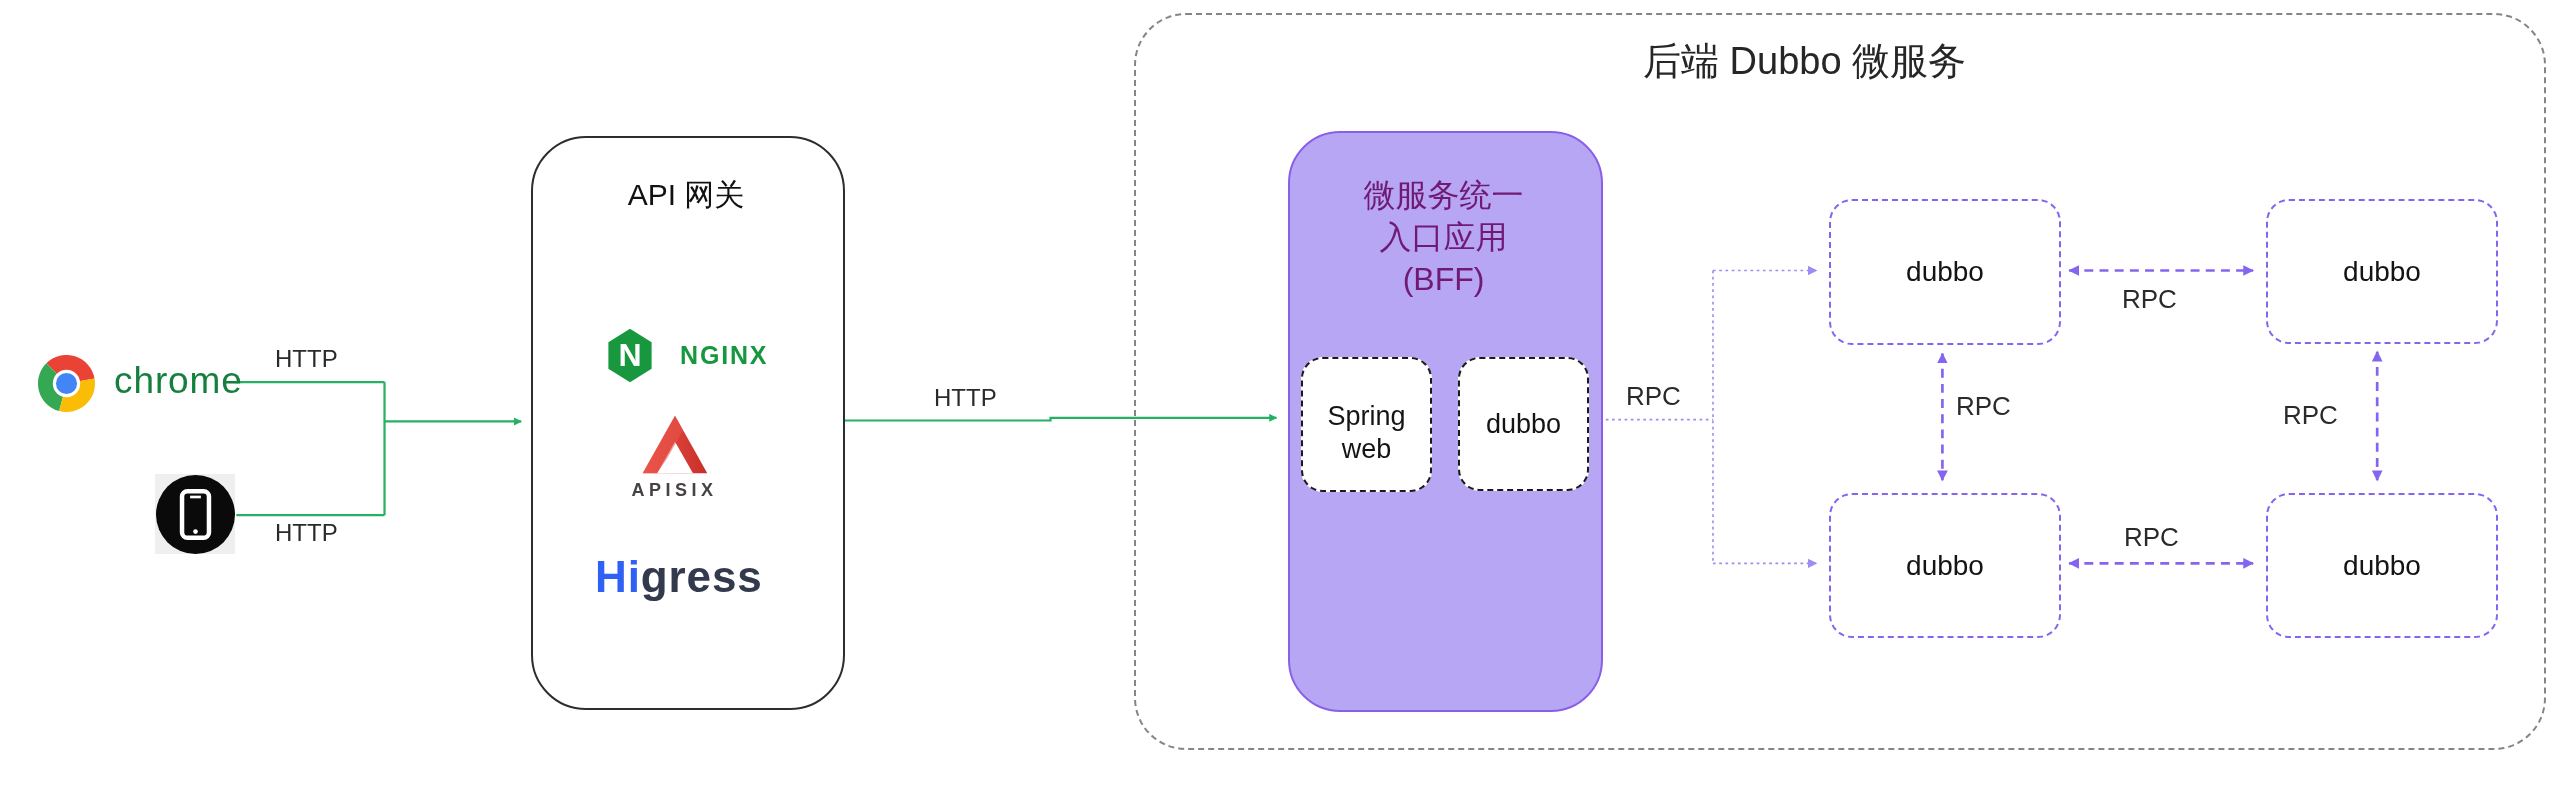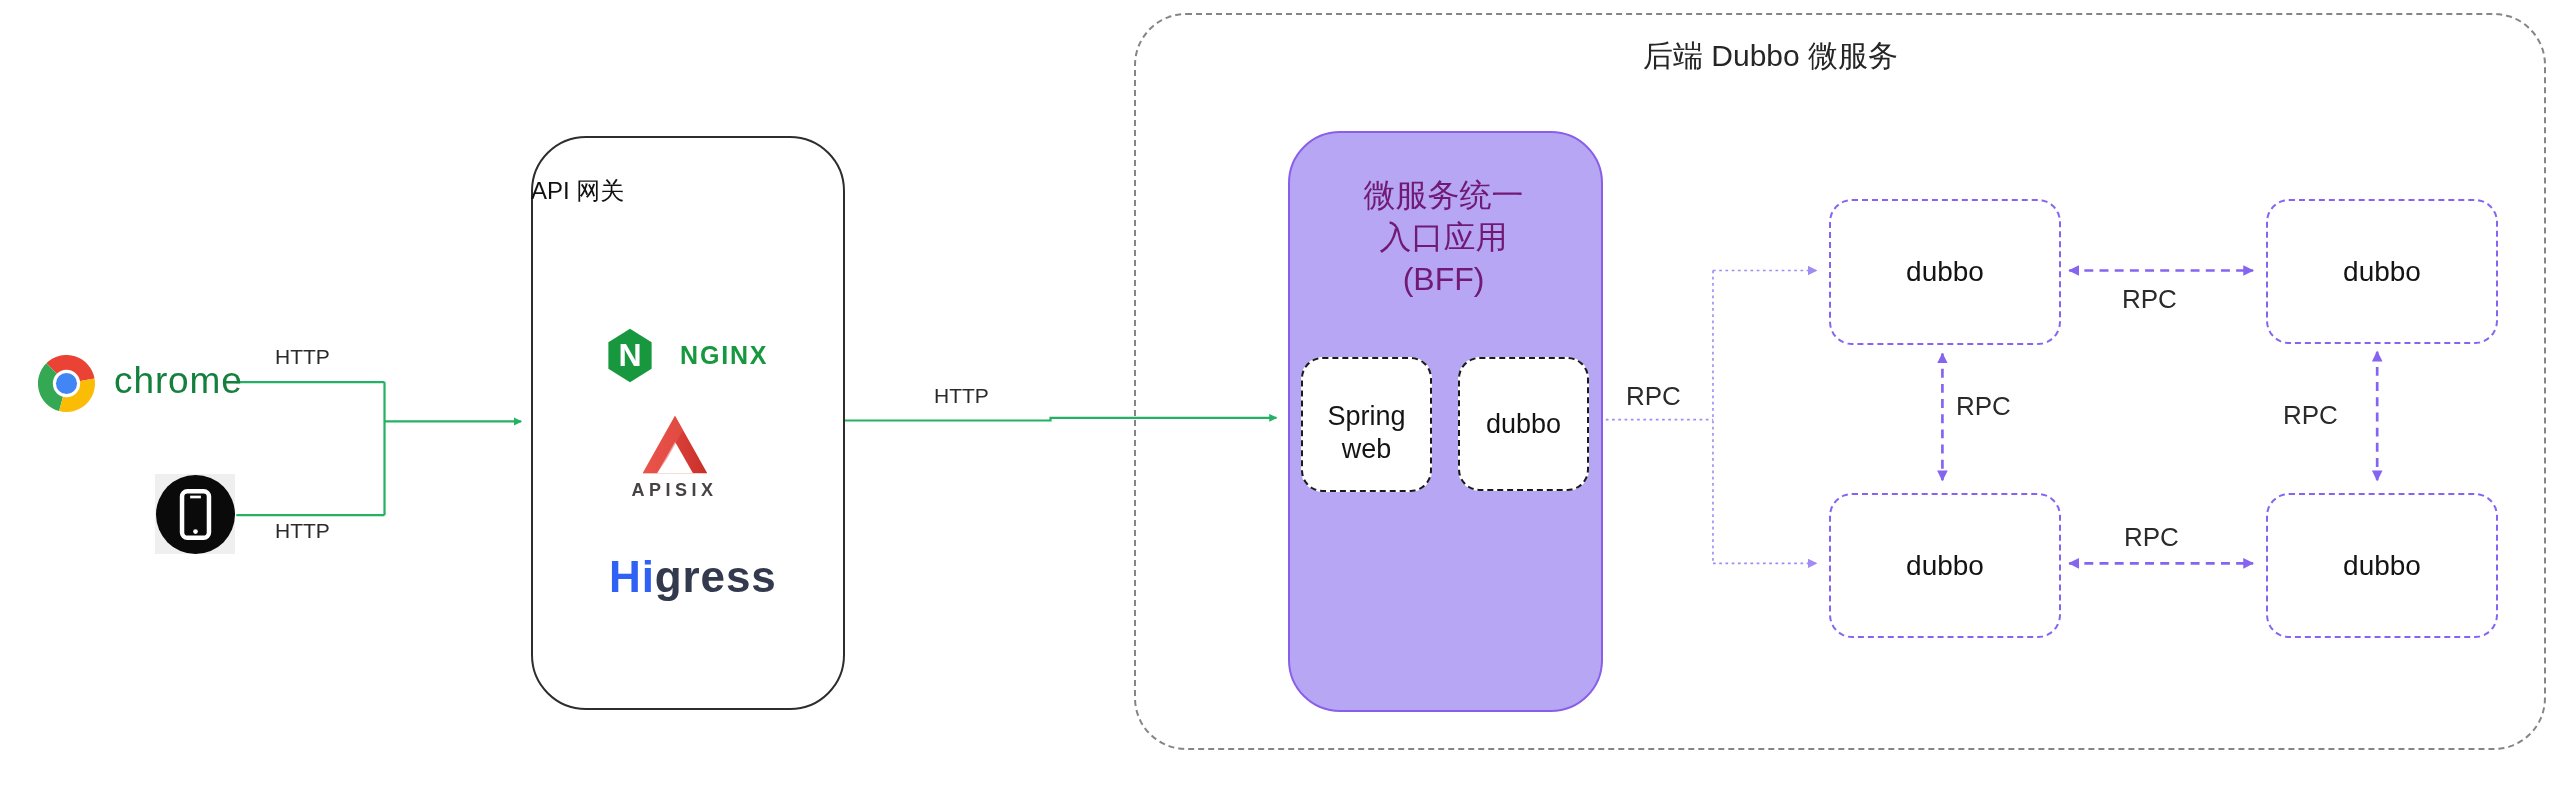--- a/index.html
+++ b/index.html
@@ -1,41 +1,41 @@
 <!DOCTYPE html>
 <html style="font-size:14.3px"><head>
 <meta charset="utf-8">
 <style>
   html,body{margin:0;padding:0;background:#ffffff;}
   #canvas{
     position:relative;width:2576px;height:791px;background:#ffffff;overflow:hidden;
     font-family:"Liberation Sans", sans-serif;color:#222;
   }
   .abs{position:absolute;}
-  .lbl{position:absolute;font-size:21px;color:#2a2a2a;white-space:nowrap;}
+  .lbl{position:absolute;font-size:24px;color:#2a2a2a;white-space:nowrap;}
   #wires{position:absolute;left:0;top:0;width:2576px;height:791px;}
 
   
   .chrome-text{left:114px;top:360px;font-size:37px;color:#15803d;letter-spacing:0.9px;}
   .phone-bg{left:155px;top:474px;width:80px;height:80px;background:#efefef;display:flex;align-items:center;justify-content:center;}
 
   
   .gateway-box{left:531px;top:136px;width:310px;height:570px;border:2.7px solid #2d2d2d;border-radius:55px;background:#fff;}
-  .gateway-title{left:531px;top:175px;width:310px;text-align:left;font-size:24px;color:#111;}
+  .gateway-title{left:531px;top:175px;width:310px;text-align:center;font-size:30px;color:#111;}
   .nginx-row{left:607px;top:326px;width:170px;height:59px;display:flex;align-items:center;gap:7.1px;}
   .nginx-text{font-size:25px;font-weight:bold;color:#17983e;letter-spacing:1.8px;margin-left:20px;}
   .apisix-wrap{left:621px;top:414px;width:107px;display:flex;flex-direction:column;align-items:center;}
   .apisix-text{margin-top:1.8px;font-size:18px;font-weight:800;color:#474344;letter-spacing:4.5px;}
-  .higress-text{left:609px;top:552px;font-size:44px;font-weight:bold;letter-spacing:0.9px;}
+  .higress-text{left:595px;top:552px;font-size:44px;font-weight:bold;letter-spacing:0.9px;}
   .hi-blue{color:#2f62f4;}
   .gress-dark{color:#333a4d;}
 
   
   .backend-box{left:1134px;top:13.4px;width:1408px;height:733px;border:2.2px dashed #858585;border-radius:52px;}
-  .backend-title{left:1643px;top:36px;font-size:30px;color:#262626;white-space:nowrap;}
+  .backend-title{left:1643px;top:36px;font-size:38px;color:#262626;white-space:nowrap;}
 
   
   .bff-box{left:1288px;top:131px;width:311px;height:577px;background:#b7a6f3;border:2.2px solid #8a5fe8;border-radius:52px;}
   .bff-title{left:1288px;top:150px;width:311px;text-align:center;font-size:32px;color:#701a75;line-height:42px;margin-top:24px;}
   .inner-node{background:#fff;border:2.7px dashed #1a1a1a;border-radius:21.4px;display:flex;align-items:center;justify-content:center;text-align:center;font-size:27px;color:#141414;line-height:33px;}
   .spring-box{left:1301px;top:357px;width:127px;height:131px;}
   .dubbo-inner-box{left:1458px;top:357px;width:127px;height:130px;}
 
   
   .dubbo-node{border:2.7px dashed #8565f0;border-radius:23px;display:flex;align-items:center;justify-content:center;font-size:28px;color:#141414;background:transparent;}

